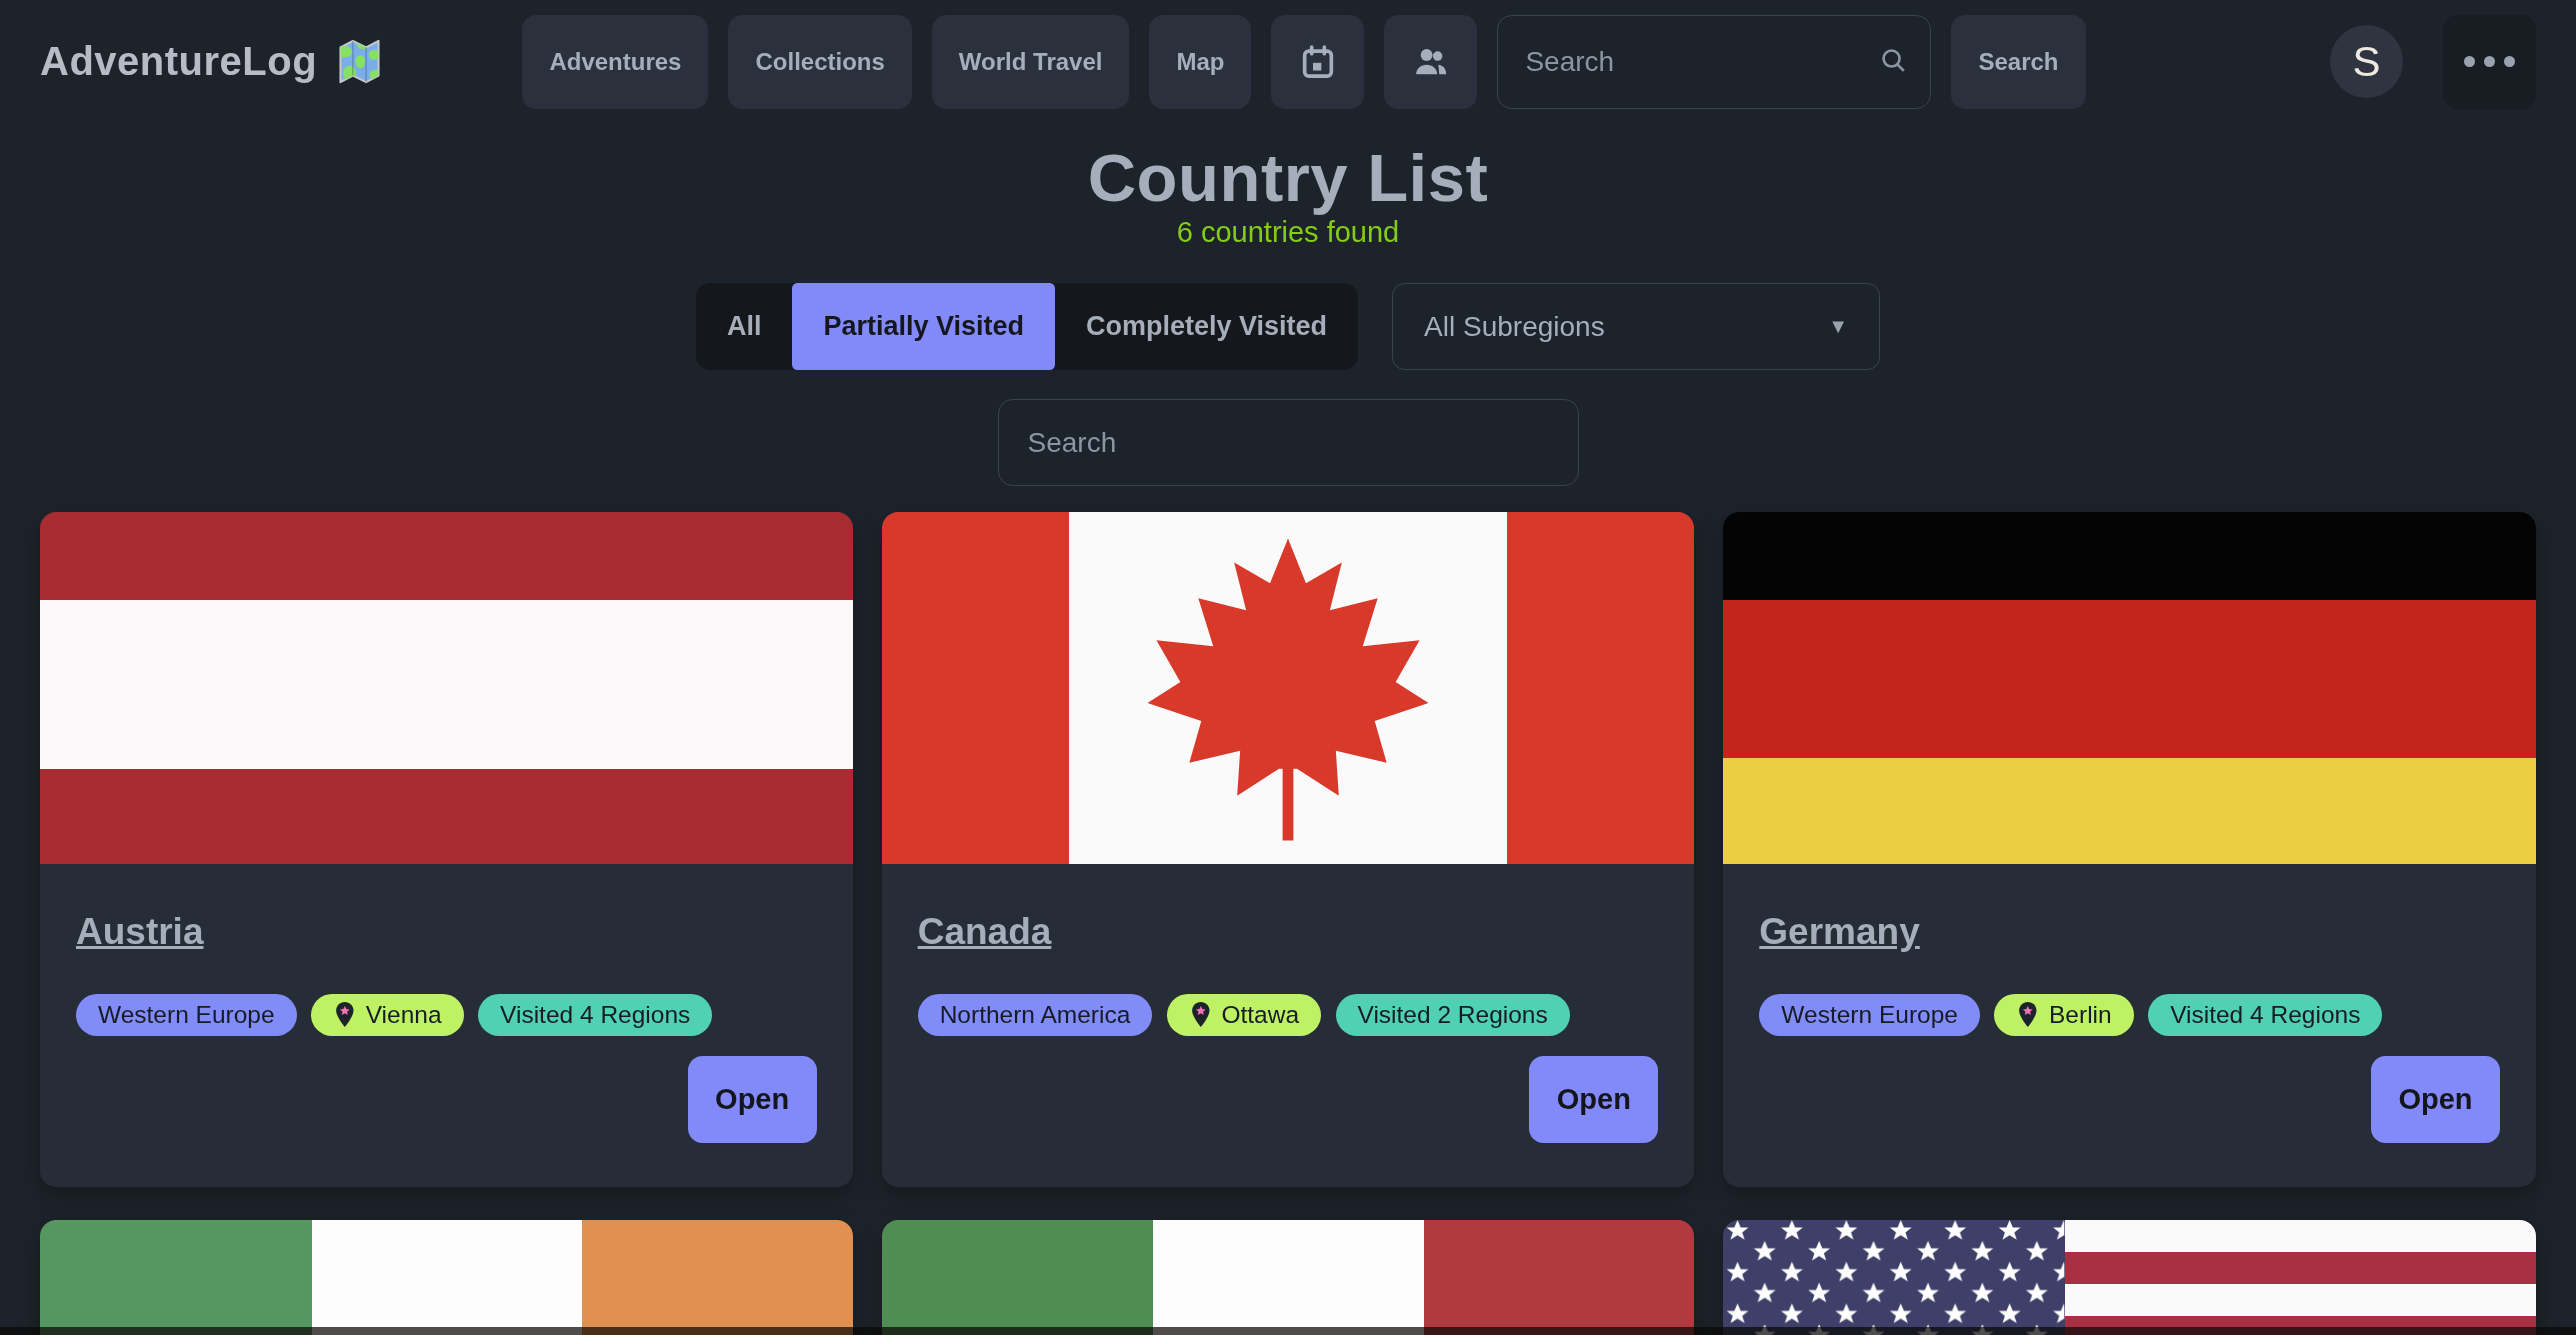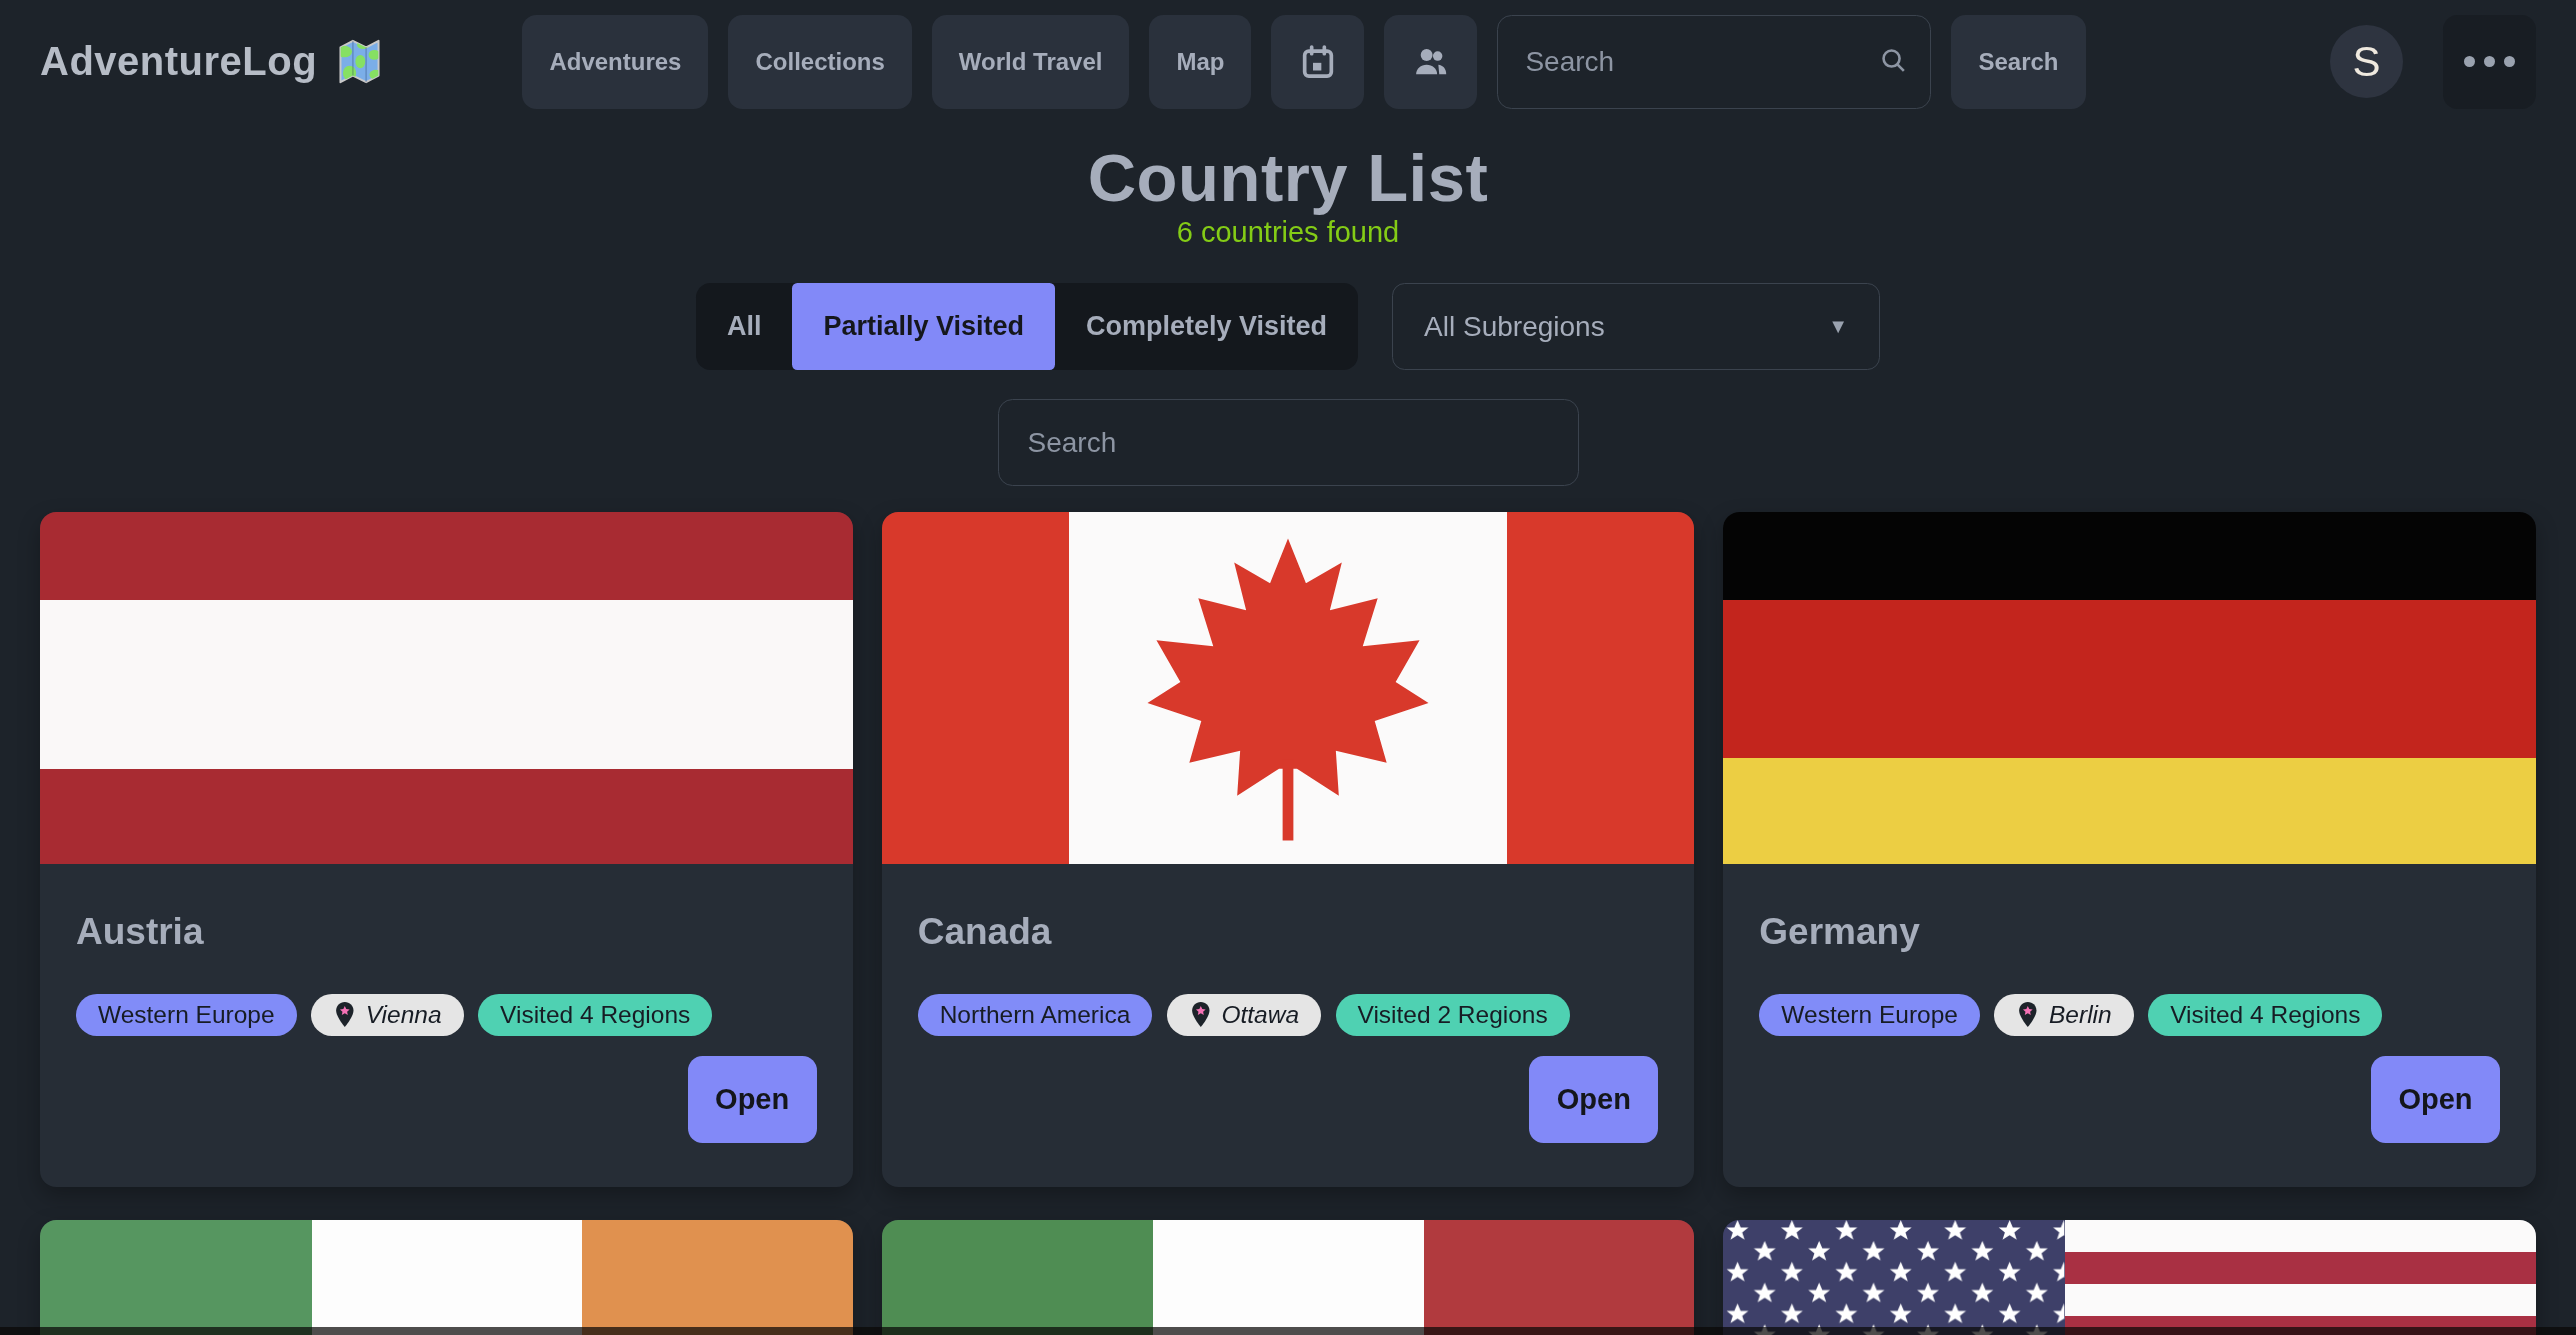--- a/index.html
+++ b/index.html
@@ -121,29 +121,29 @@
   .flag-canada svg { position:absolute; left:50%; top:50%; transform:translate(-50%,-50%); }
   .flag-germany { background:linear-gradient(180deg,#040404 0 25%,#c3251d 25% 70%,#ecce43 70% 100%); }
   .flag-ireland { background:linear-gradient(90deg,#569660 0 33.4%,#fdfdfd 33.4% 66.7%,#e0914f 66.7% 100%); }
   .flag-italy   { background:linear-gradient(90deg,#4f8d53 0 33.4%,#fdfdfd 33.4% 66.7%,#b13a3e 66.7% 100%); }
   .flag-usa { display:flex; }
   .usa-canton { width:42%; height:100%; background:#3e4069; position:relative; }
   .usa-canton svg { position:absolute; inset:0; }
   .usa-stripes { flex:1; background:repeating-linear-gradient(180deg,#fbfafa 0 32px,#a93043 32px 64px); }
 
   .card-body { padding:47px 36px 44px; display:flex; flex-direction:column; }
-  .country-name { font-size:37px; font-weight:700; color:#a6adbb; }
+  .country-name { font-size:37px; font-weight:700; color:#a6adbb;text-decoration:underline; }
   .badges { margin-top:41px; display:flex; gap:14.5px; flex-wrap:wrap; }
   .badge {
     height:42px; padding:0 22px; border-radius:21px;
     display:inline-flex; align-items:center; gap:9px;
     font-size:24.5px; font-weight:500; color:#171c24;
   }
   .badge-region  { background:#818cf8; }
-  .badge-capital { background:#e5e5e5;font-style:italic; }
+  .badge-capital { background:#bef264; }
   .badge-visited { background:#4fd1b2; }
   .badge .pin { display:flex; }
 
   .card-actions { margin-top:20px; display:flex; justify-content:flex-end; }
   .open-btn {
     width:129px; height:87px; border:none; border-radius:14.5px;
     background:#8289f8; color:#14161b; cursor:pointer;
     font-size:29px; font-weight:700; font-family:"Liberation Sans", sans-serif;
   }
 

